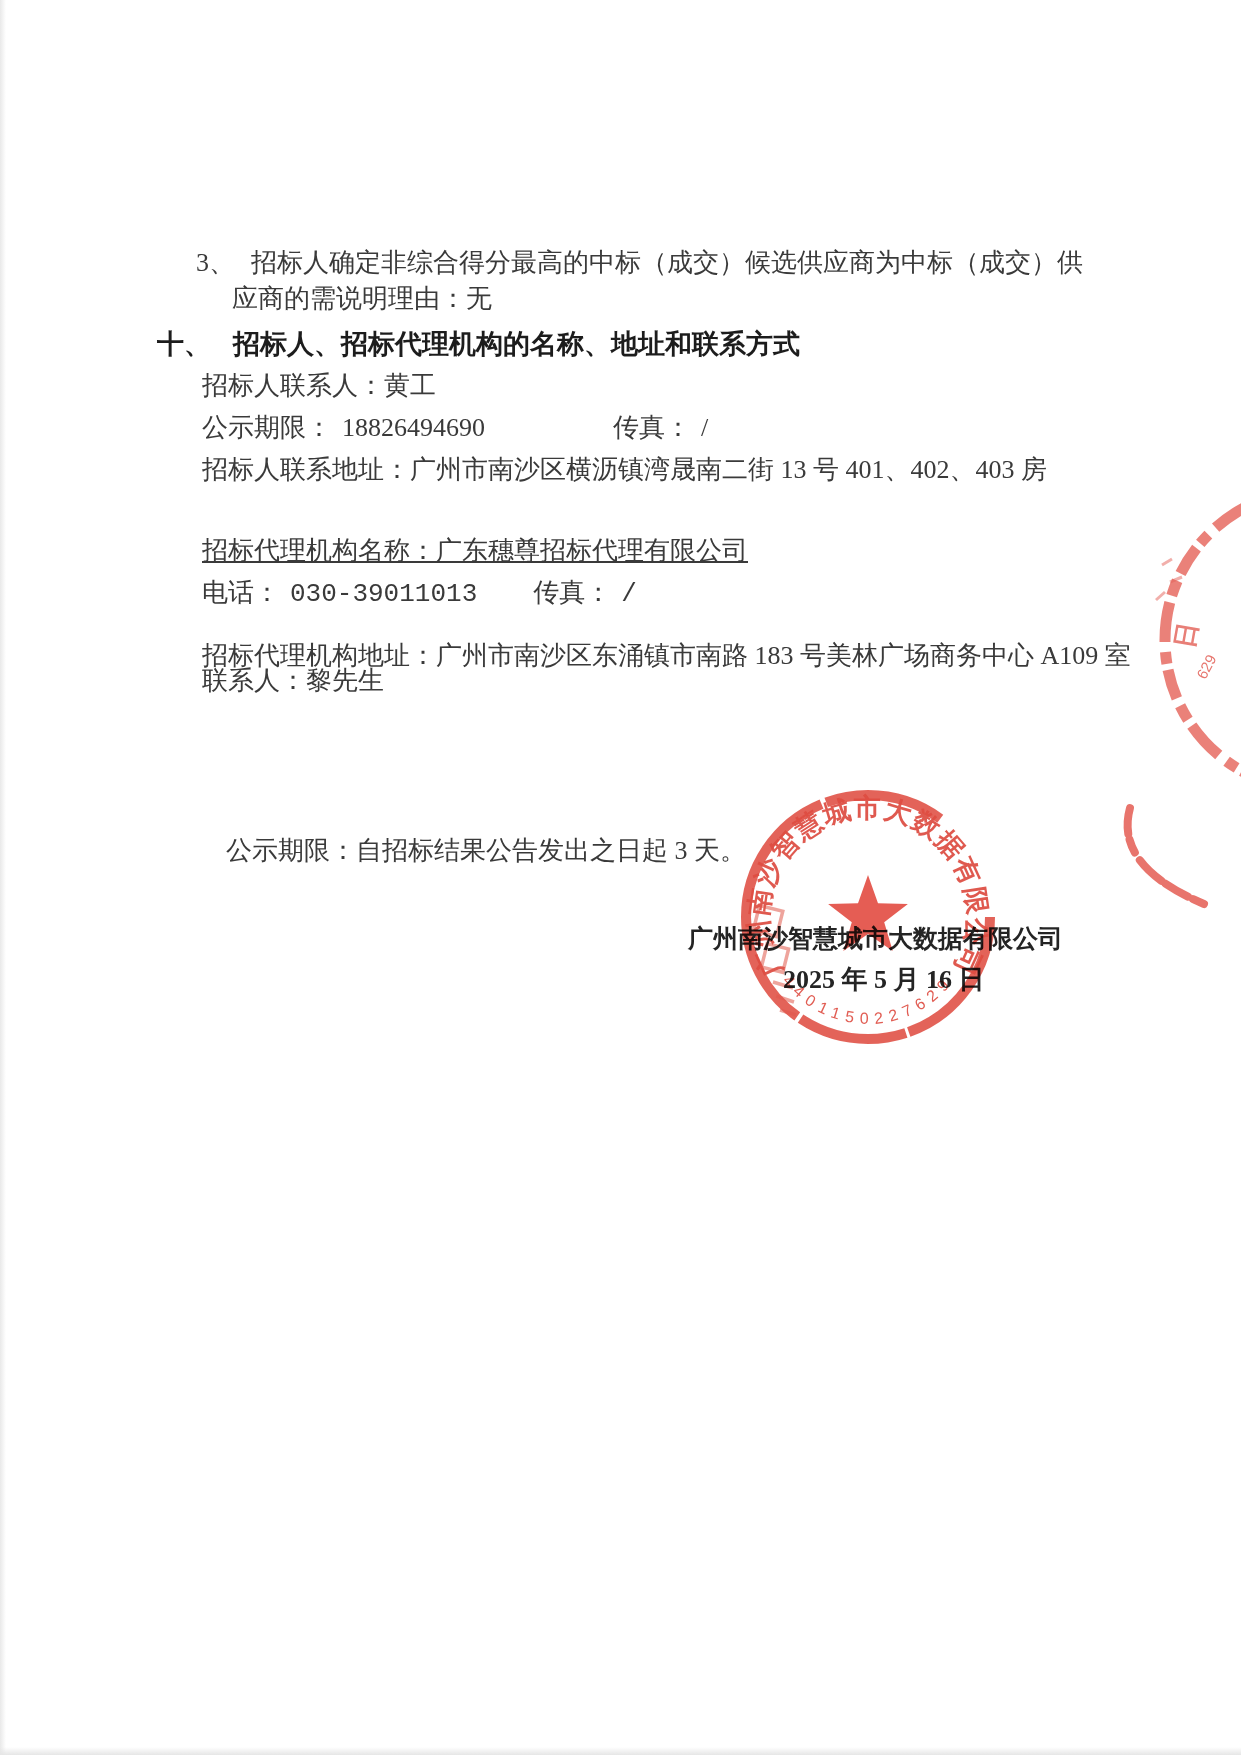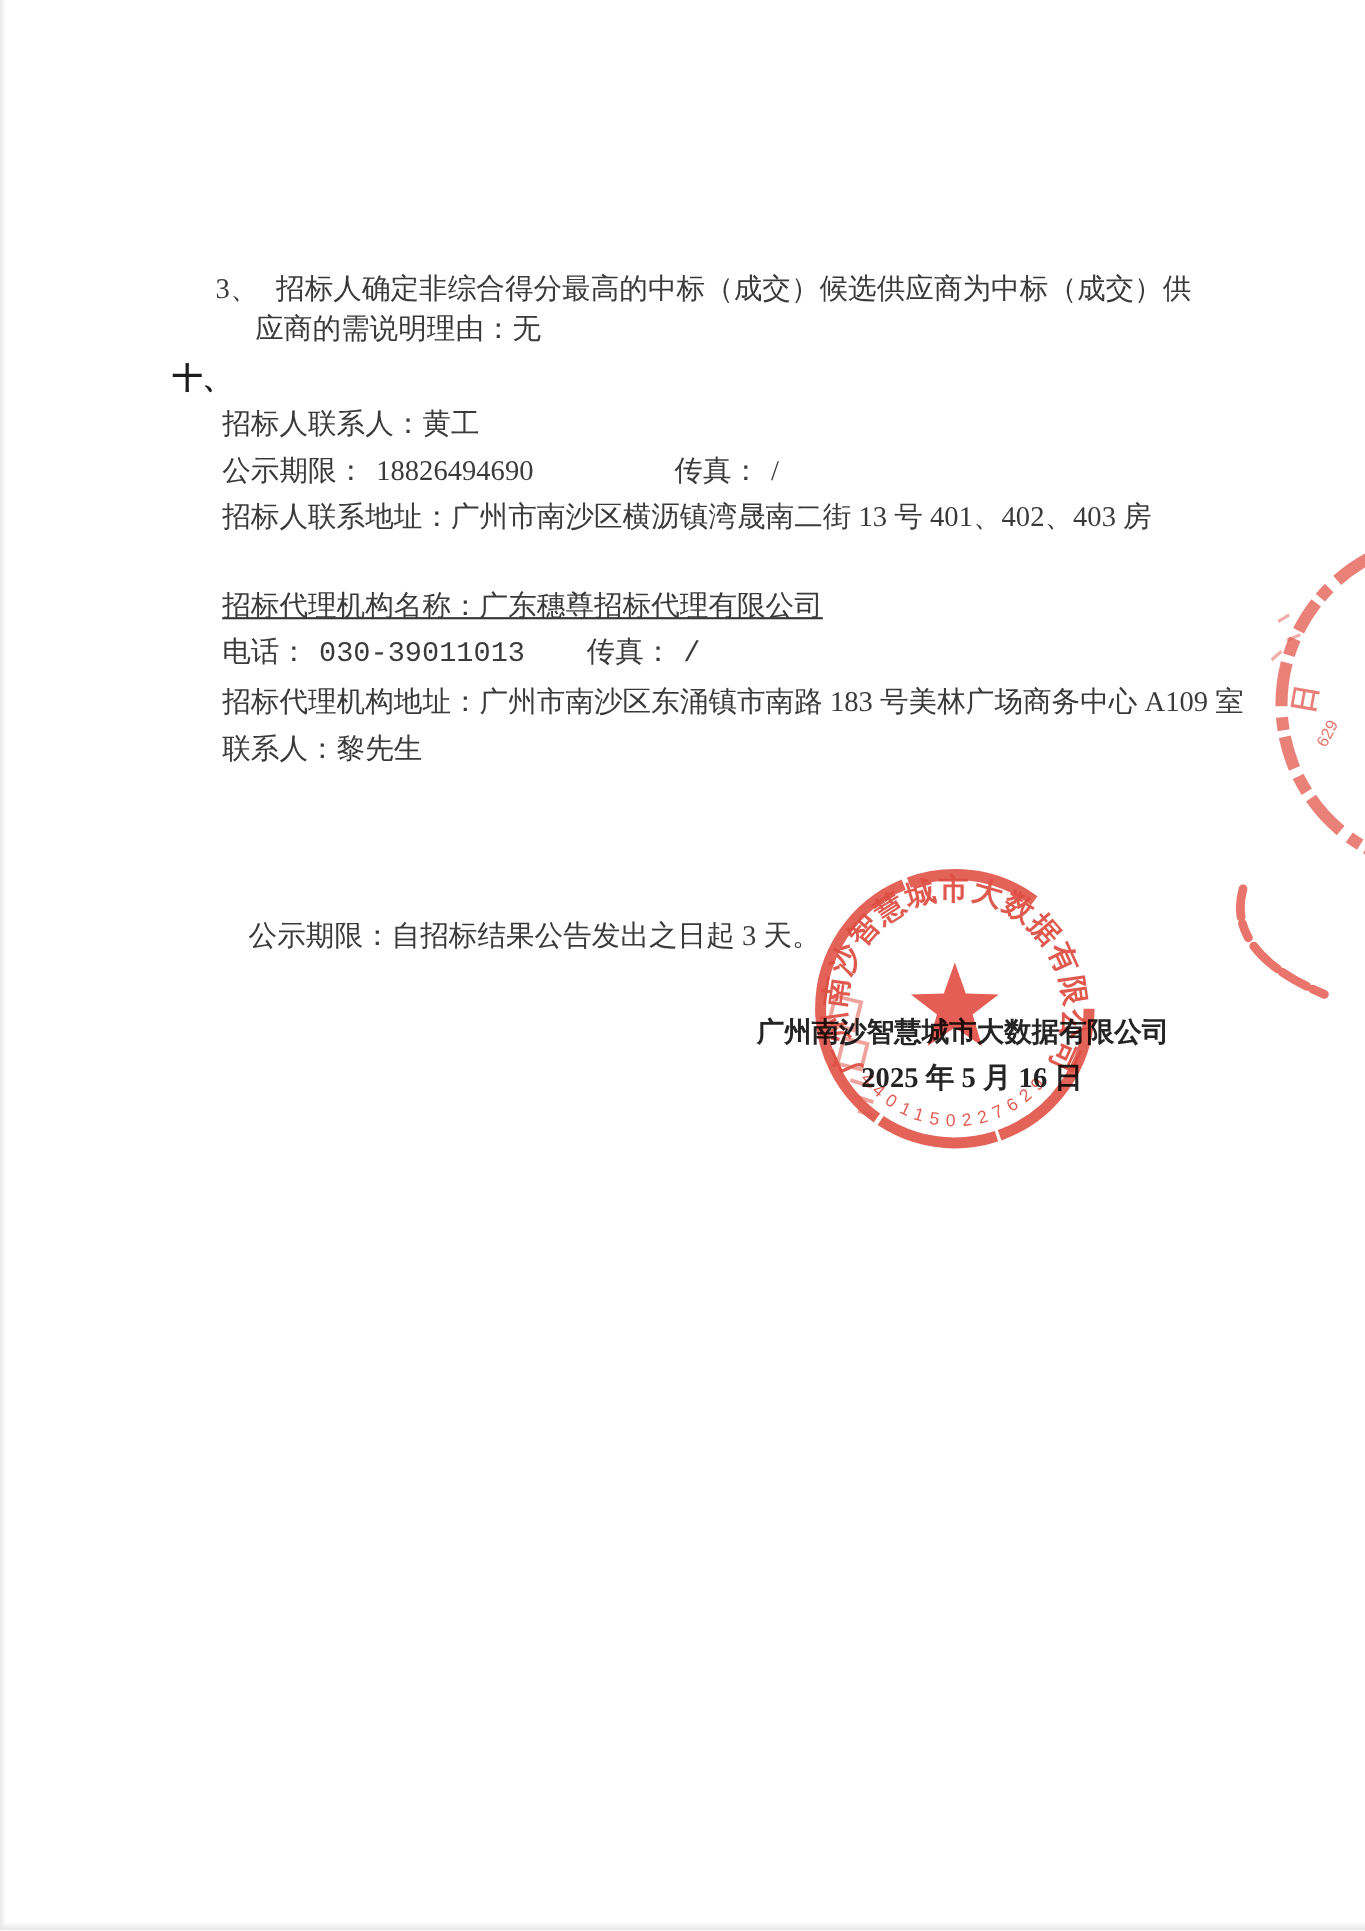--- a/index.html
+++ b/index.html
@@ -36,20 +36,21 @@
 
   <div class="line row" style="left:196px;top:246px;">
     <span class="marker">3、</span>
     <span class="gap16">招标人确定非综合得分最高的中标（成交）候选供应商为中标（成交）供</span>
   </div>
 
   <div class="line" style="left:232px;top:282px;">应商的需说明理由：无</div>
 
   <div class="line row heading" style="left:157px;top:327px;">
     <span class="marker">十、</span>
+    <span class="gap22">招标人、招标代理机构的名称、地址和联系方式</span>
   </div>
 
   <div class="line" style="left:202px;top:369px;text-align:center;">招标人联系人：黄工</div>
 
   <div class="line row" style="left:202px;top:411px;">
     <span>公示期限：</span>
     <span class="val-gap">18826494690</span>
     <span class="fax-gap-130">传真：</span>
     <span class="val-gap">/</span>
   </div>
@@ -58,21 +59,21 @@
 
   <div class="line" style="left:202px;top:534px;text-decoration:underline;">招标代理机构名称：广东穗尊招标代理有限公司</div>
 
   <div class="line row" style="left:202px;top:577px;font-family:Liberation Mono, monospace;">
     <span>电话：</span>
     <span class="val-gap">030-39011013</span>
     <span class="fax-gap-55">传真：</span>
     <span class="val-gap">/</span>
   </div>
 
-  <div class="line" style="left:202px;top:621px;text-align:center;">招标代理机构地址：广州市南沙区东涌镇市南路 183 号美林广场商务中心 A109 室</div>
+  <div class="line" style="left:202px;top:639px;text-align:center;">招标代理机构地址：广州市南沙区东涌镇市南路 183 号美林广场商务中心 A109 室</div>
 
   <div class="line" style="left:202px;top:664px;">联系人：黎先生</div>
 
   <div class="line" style="left:226px;top:834px;">公示期限：自招标结果公告发出之日起 3 天。</div>
 
   <div class="line bold-sig" style="left:688px;top:922px;font-size:25px;">广州南沙智慧城市大数据有限公司</div>
   <div class="line bold-sig" style="left:783px;top:963px;">2025 年 5 月 16 日</div>
 
   <svg class="stamp-svg" style="left:718px;top:768px;opacity:.9;" width="300" height="300" viewBox="0 0 300 300">
     <defs>

